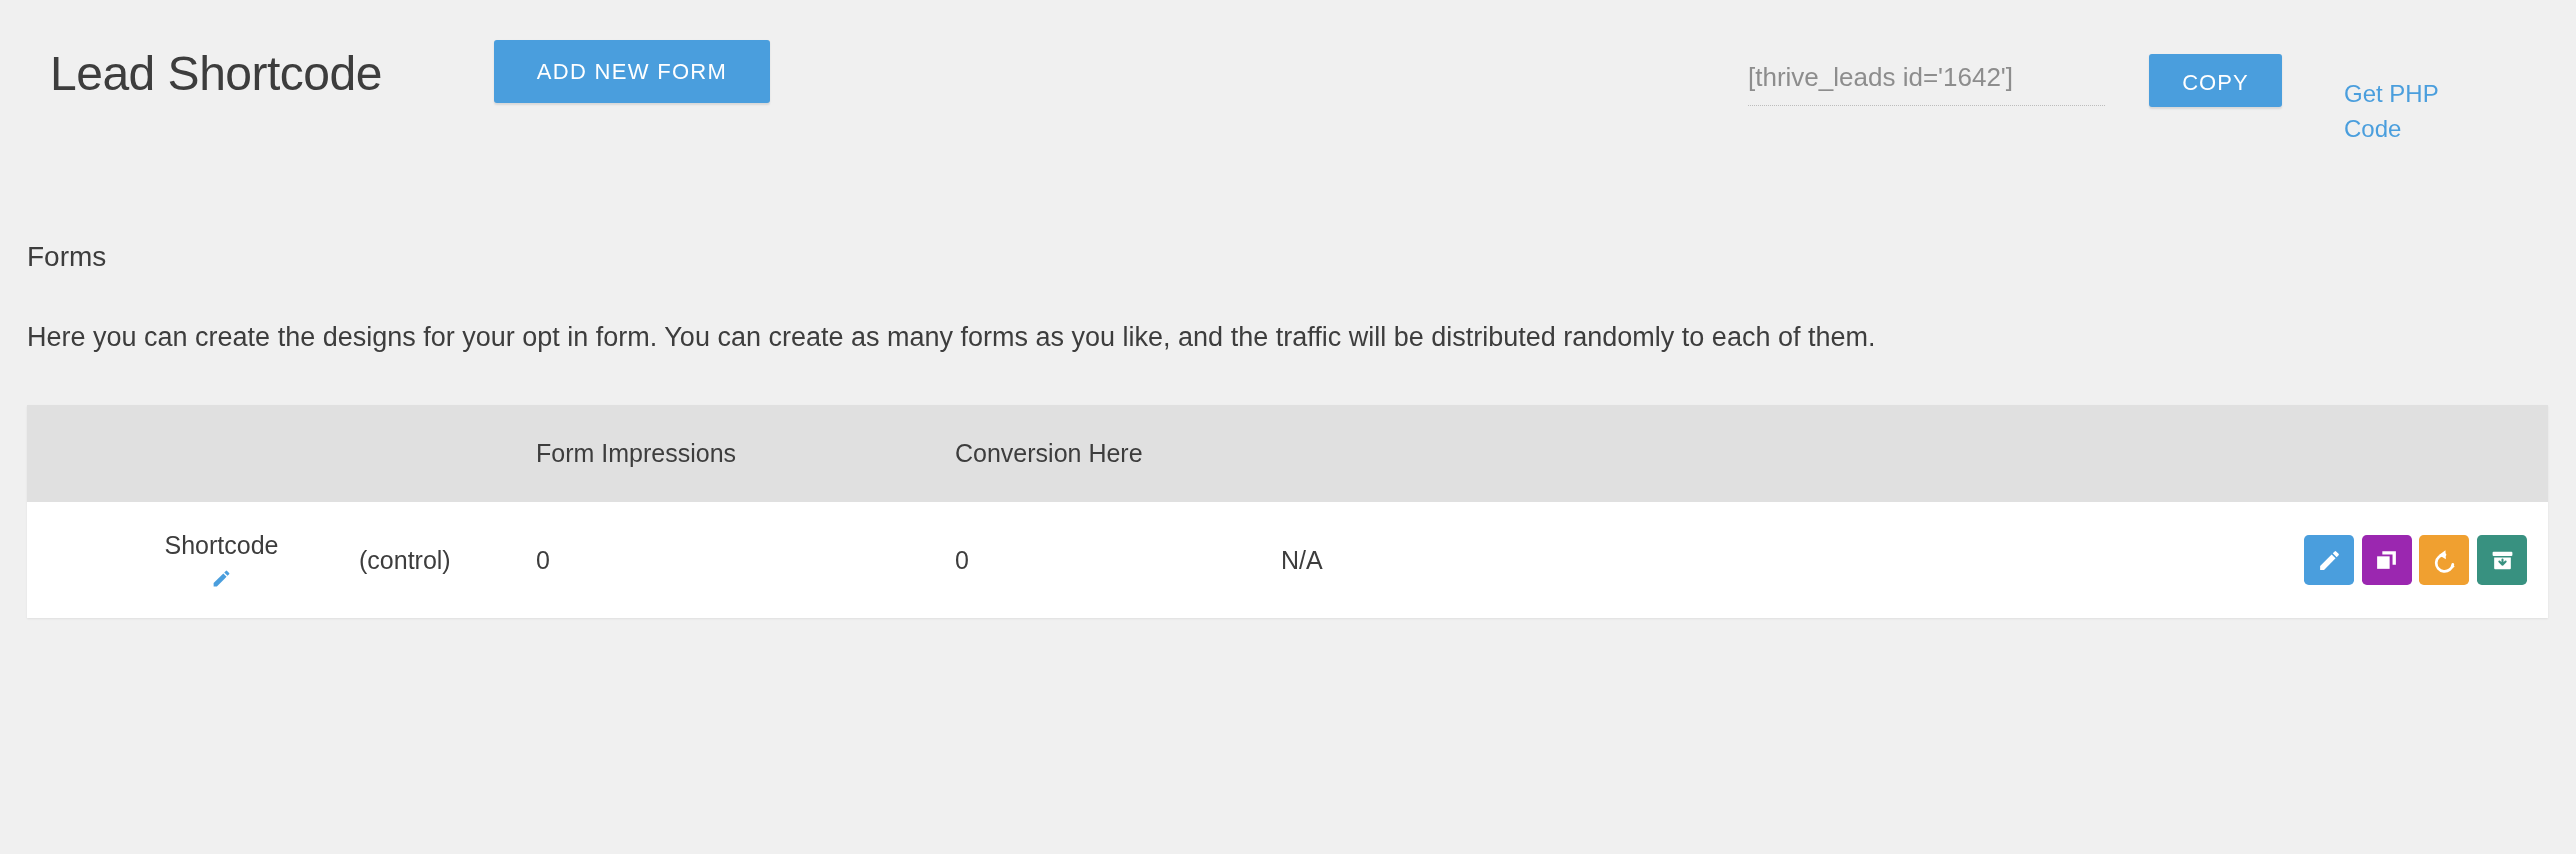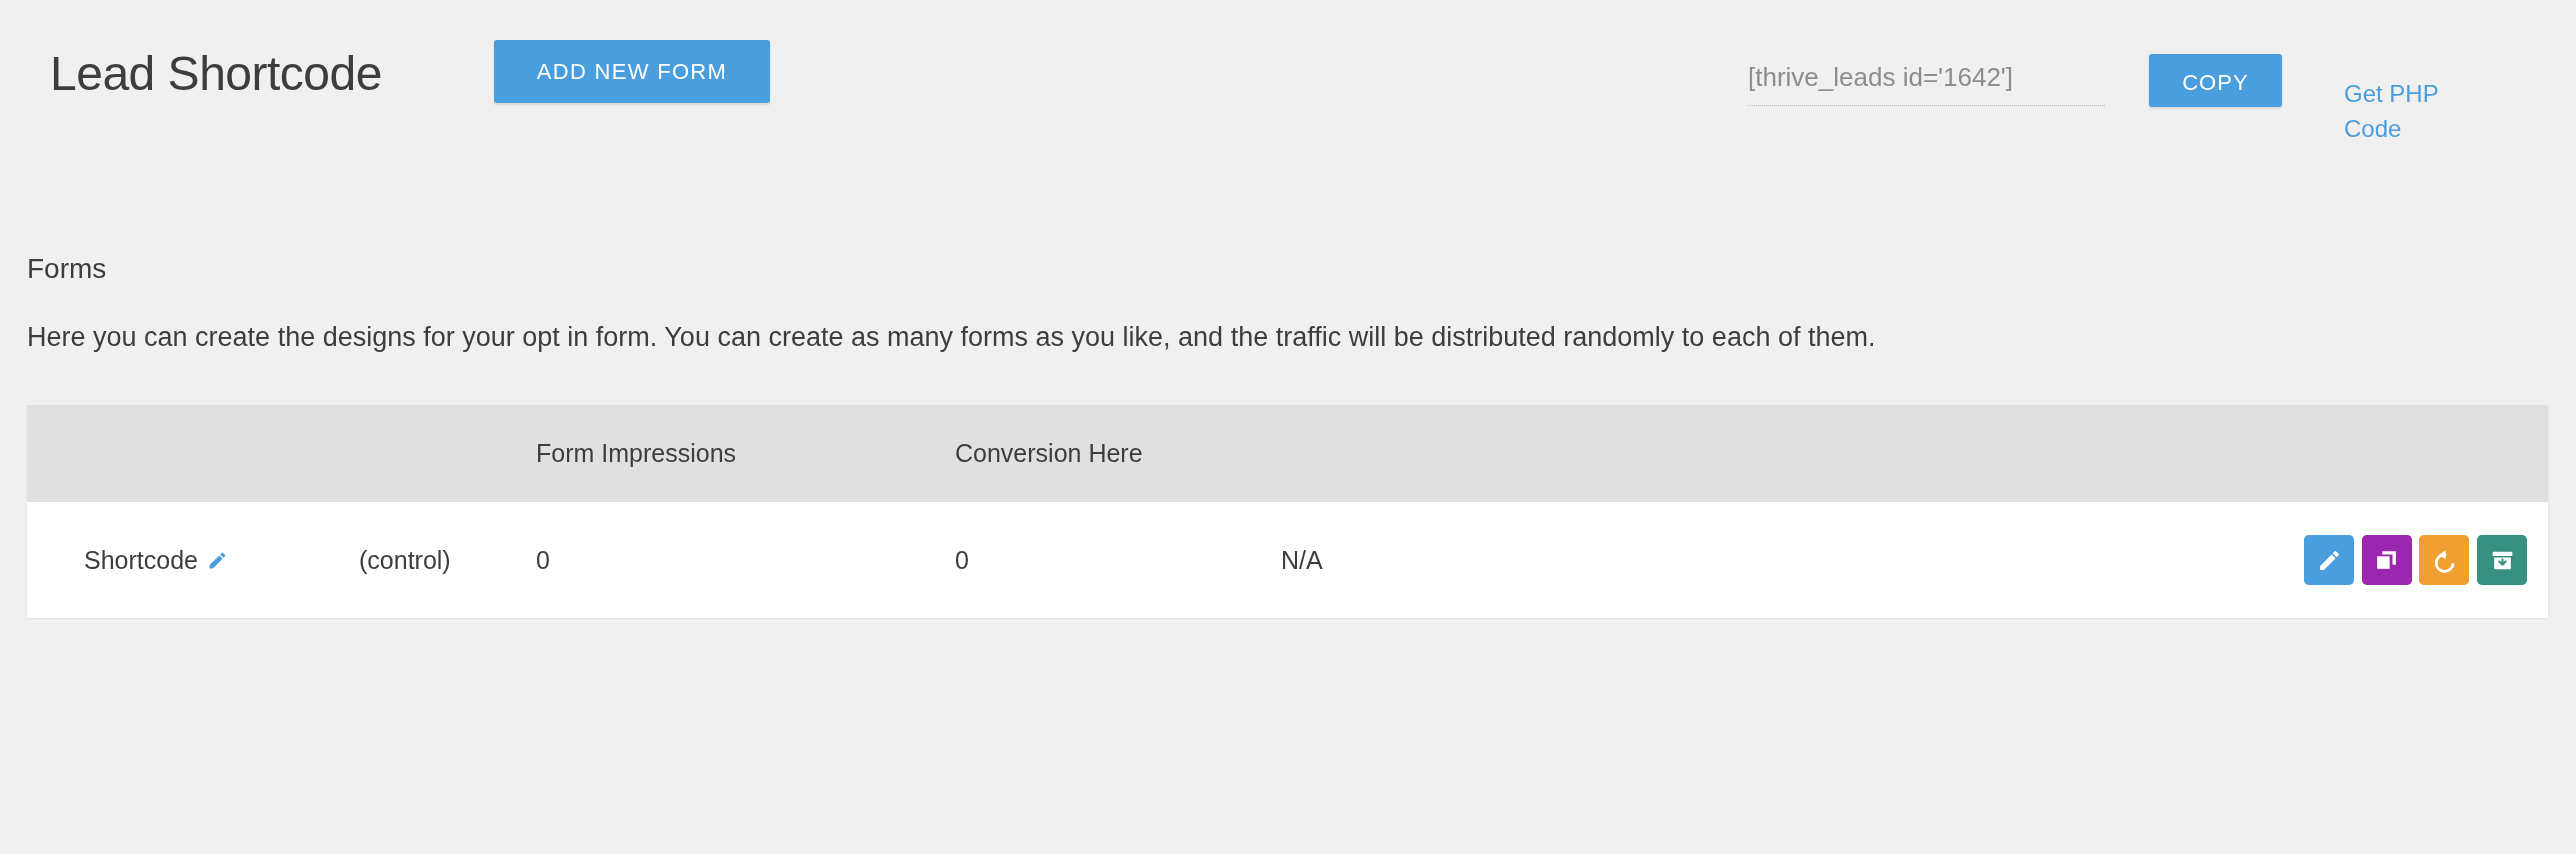--- a/index.html
+++ b/index.html
@@ -98,21 +98,21 @@
     font-size: 24px;
     line-height: 1.45;
     text-decoration: none;
     cursor: pointer;
   }
 
   
   .section-heading {
     position: absolute;
     left: 27px;
-    top: 253px;
+    top: 241px;
     font-size: 28px;
     font-weight: 400;
     color: #3d3d3d;
   }
   .section-desc {
     position: absolute;
     left: 27px;
     top: 322px;
     font-size: 27px;
     font-weight: 400;
@@ -157,20 +157,21 @@
   .td {
     font-size: 25px;
     font-weight: 400;
     color: #3d3d3d;
     white-space: nowrap;
   }
   .form-name-cell {
     display: flex;
     align-items: center;
     gap: 8.6px;
+    flex-direction: column;
   }
   .pencil-inline {
     display: inline-block;
     width: 21px;
     height: 21px;
     cursor: pointer;
   }
 
   
   .act-btn {

